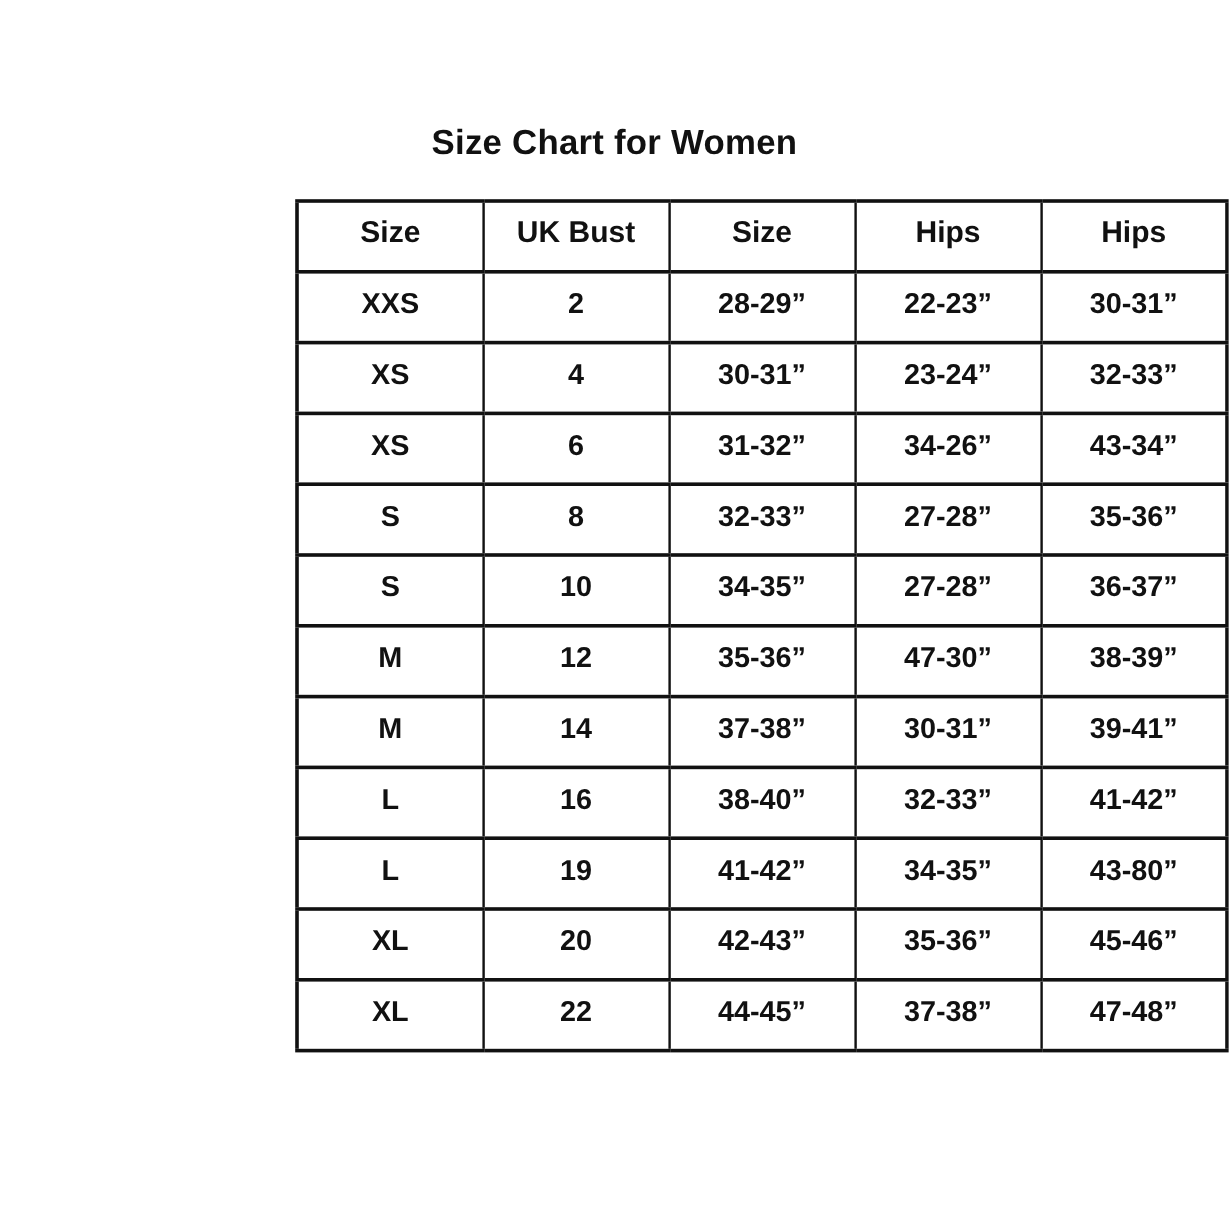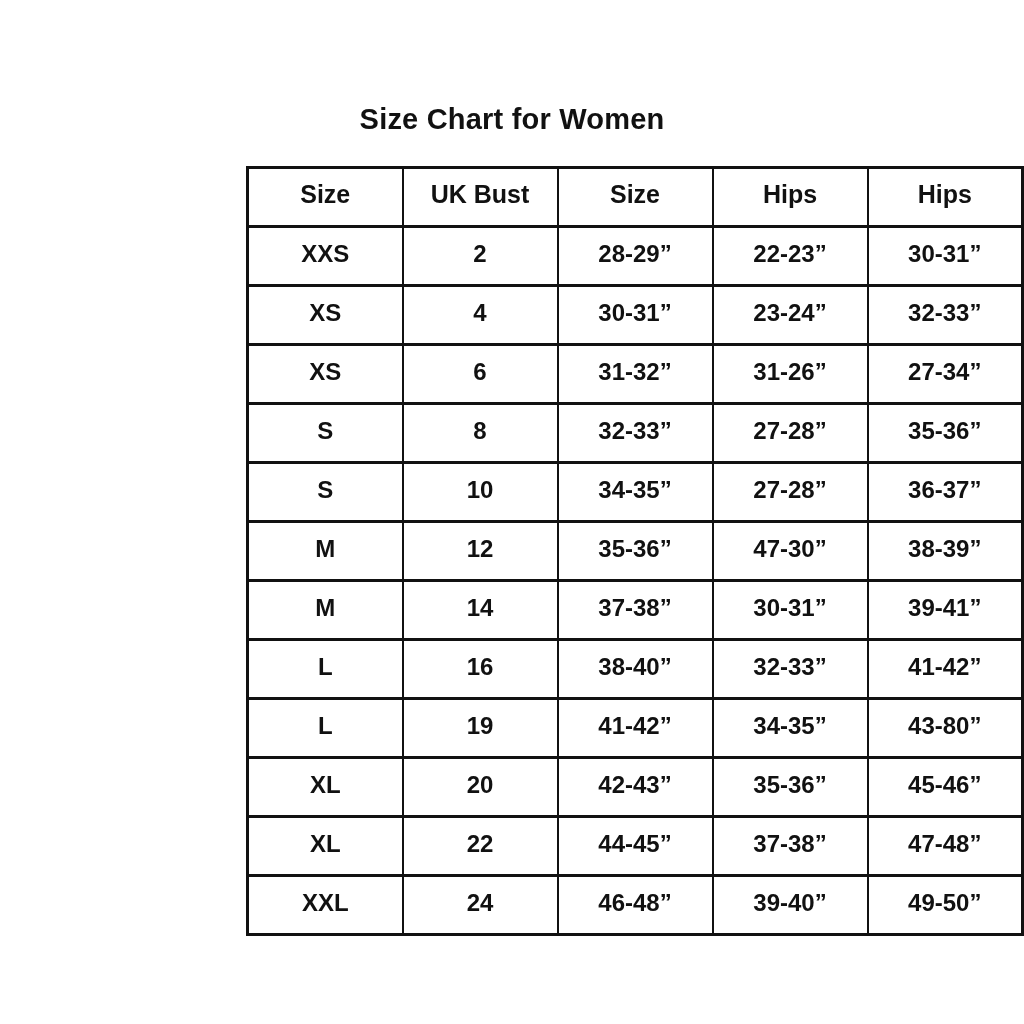--- a/index.html
+++ b/index.html
@@ -90,22 +90,22 @@
             <td>XS</td>
             <td>4</td>
             <td>30-31”</td>
             <td>23-24”</td>
             <td>32-33”</td>
           </tr>
           <tr>
             <td>XS</td>
             <td>6</td>
             <td>31-32”</td>
-            <td>31-26”</td>
-            <td>27-34”</td>
+            <td>34-26”</td>
+            <td>43-34”</td>
           </tr>
           <tr>
             <td>S</td>
             <td>8</td>
             <td>32-33”</td>
             <td>27-28”</td>
             <td>35-36”</td>
           </tr>
           <tr>
             <td>S</td>
@@ -149,24 +149,17 @@
             <td>35-36”</td>
             <td>45-46”</td>
           </tr>
           <tr>
             <td>XL</td>
             <td>22</td>
             <td>44-45”</td>
             <td>37-38”</td>
             <td>47-48”</td>
           </tr>
-          <tr>
-            <td>XXL</td>
-            <td>24</td>
-            <td>46-48”</td>
-            <td>39-40”</td>
-            <td>49-50”</td>
-          </tr>
         </tbody>
     </table>
   </div>
 
 </div>
 
 </body></html>

